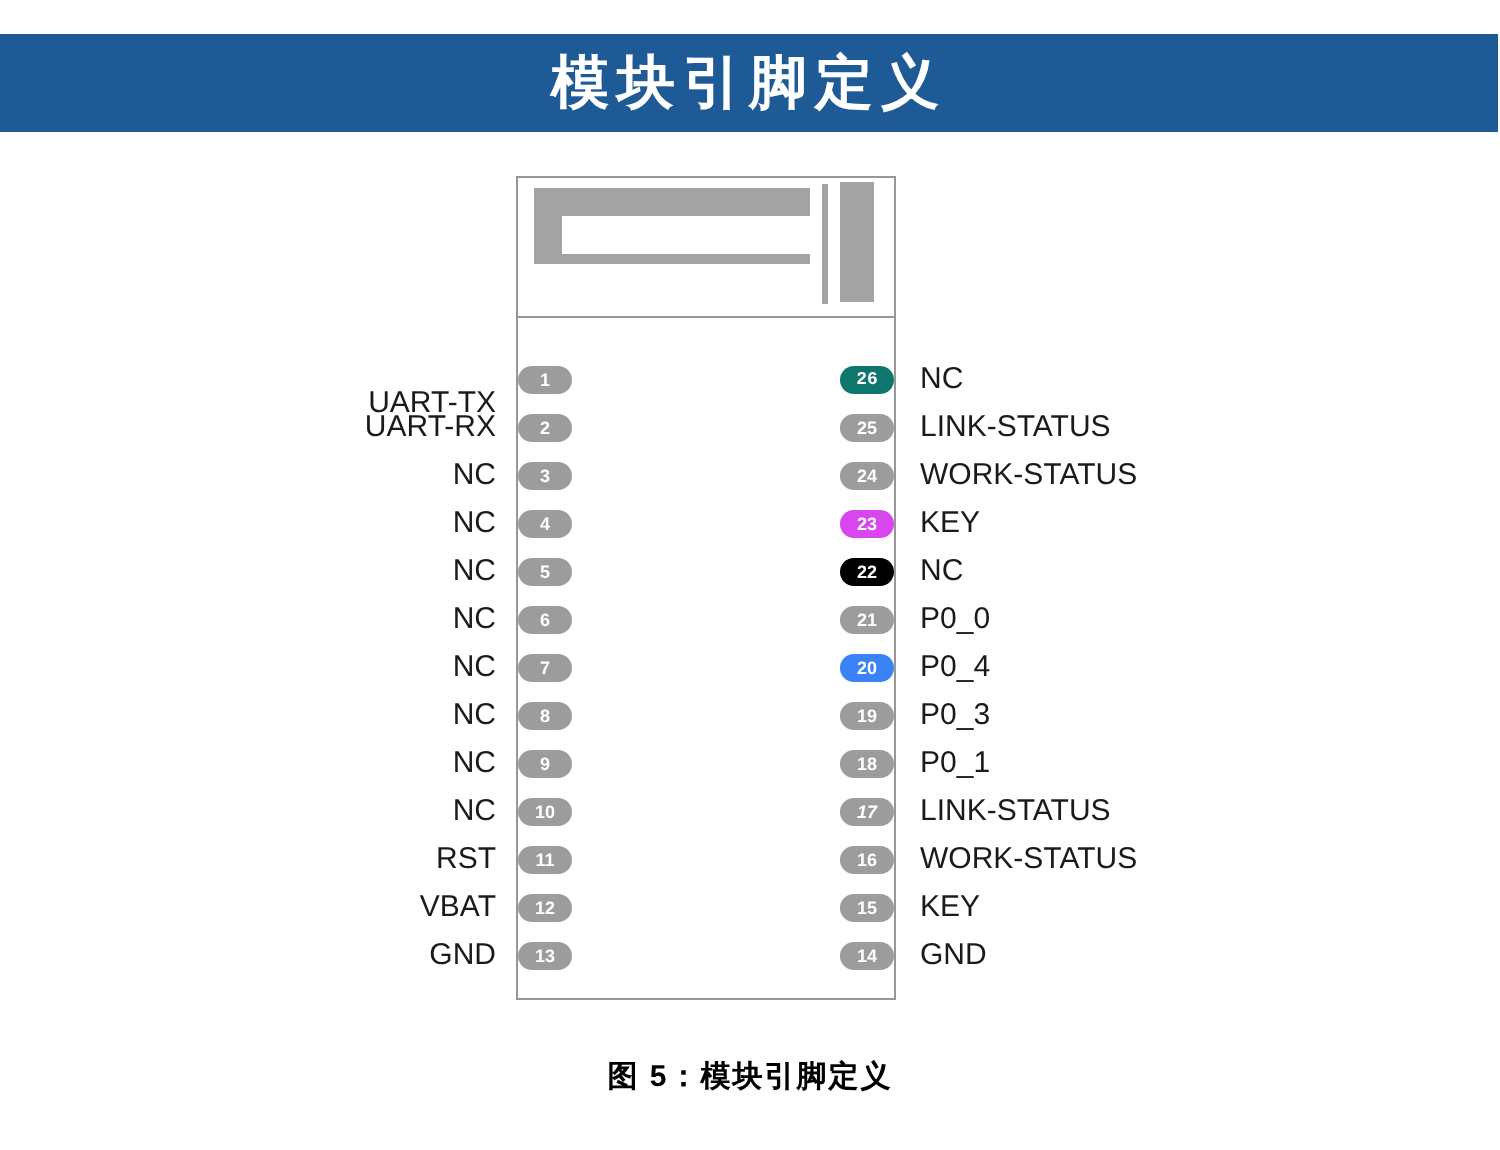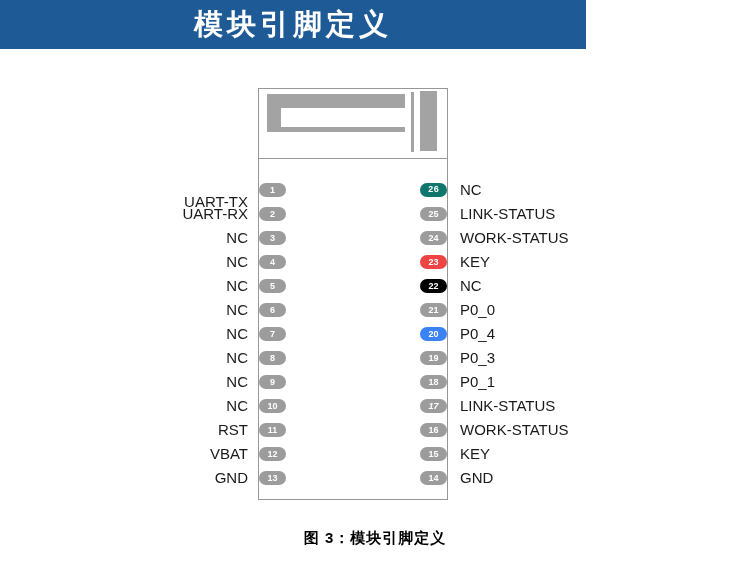--- a/index.html
+++ b/index.html
@@ -4,22 +4,22 @@
 <style>
   html, body { margin: 0; padding: 0; }
   body {
     width: 750px; height: 575px;
     background: #ffffff;
     font-family: "Liberation Sans", sans-serif;
     position: relative;
     overflow: hidden;
   }
   .header {
-    position: absolute; left: 0; top: 0;
-    width: 586px; height: 49px;
+    position: absolute; left: 0; top: 17px;
+    width: 749px; height: 49px;
     background: #1d5a96;
     display: flex; align-items: center; justify-content: center;
   }
   .header .title {
     color: #ffffff;
     font-size: 29px;
     font-weight: bold;
     letter-spacing: 4px;
   }
   .module-body {
@@ -104,21 +104,21 @@
     <div class="pin" style="top: 447px; left: 259px; background: rgb(156, 156, 156);">12</div>
     <div class="lbl left" style="top: 446px;">VBAT</div>
     <div class="pin" style="top: 471px; left: 259px; background: rgb(156, 156, 156);">13</div>
     <div class="lbl left" style="top: 470px;">GND</div>
     <div class="pin" style="top: 183px; left: 420px; background: #0f766e; font-family: Liberation Mono, monospace;">26</div>
     <div class="lbl right" style="top: 182px;">NC</div>
     <div class="pin" style="top: 207px; left: 420px; background: rgb(156, 156, 156);">25</div>
     <div class="lbl right" style="top: 206px;">LINK-STATUS</div>
     <div class="pin" style="top: 231px; left: 420px; background: rgb(156, 156, 156);">24</div>
     <div class="lbl right" style="top: 230px;">WORK-STATUS</div>
-    <div class="pin" style="top: 255px; left: 420px; background: #ef4444;">23</div>
+    <div class="pin" style="top: 255px; left: 420px; background: #d946ef;">23</div>
     <div class="lbl right" style="top: 254px;">KEY</div>
     <div class="pin" style="top: 279px; left: 420px; background: #000000;">22</div>
     <div class="lbl right" style="top: 278px;">NC</div>
     <div class="pin" style="top: 303px; left: 420px; background: rgb(156, 156, 156);">21</div>
     <div class="lbl right" style="top: 302px;">P0_0</div>
     <div class="pin" style="top: 327px; left: 420px; background: #3b82f6;">20</div>
     <div class="lbl right" style="top: 326px;">P0_4</div>
     <div class="pin" style="top: 351px; left: 420px; background: rgb(156, 156, 156);">19</div>
     <div class="lbl right" style="top: 350px;">P0_3</div>
     <div class="pin" style="top: 375px; left: 420px; background: rgb(156, 156, 156);">18</div>
@@ -126,13 +126,13 @@
     <div class="pin" style="top: 399px; left: 420px; background: rgb(156, 156, 156); font-style: italic;">17</div>
     <div class="lbl right" style="top: 398px;">LINK-STATUS</div>
     <div class="pin" style="top: 423px; left: 420px; background: rgb(156, 156, 156);">16</div>
     <div class="lbl right" style="top: 422px;">WORK-STATUS</div>
     <div class="pin" style="top: 447px; left: 420px; background: rgb(156, 156, 156);">15</div>
     <div class="lbl right" style="top: 446px;">KEY</div>
     <div class="pin" style="top: 471px; left: 420px; background: rgb(156, 156, 156);">14</div>
     <div class="lbl right" style="top: 470px;">GND</div>
   </div>
 
-<div class="caption">图 3：模块引脚定义</div>
+<div class="caption">图 5：模块引脚定义</div>
 
 </body></html>

